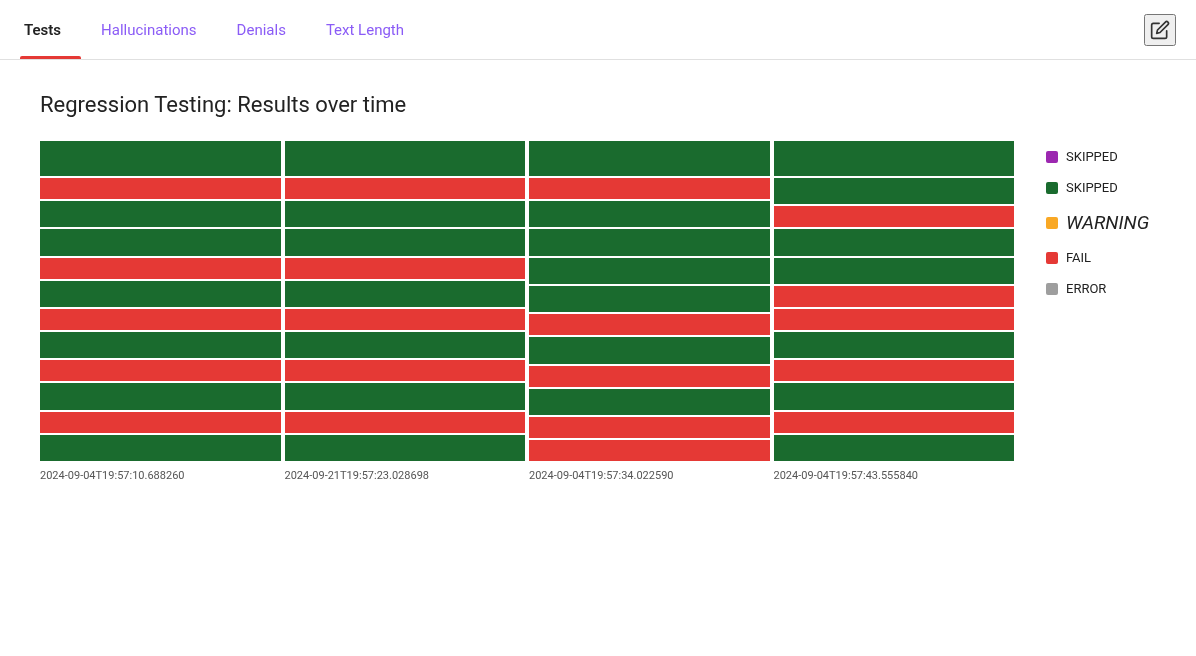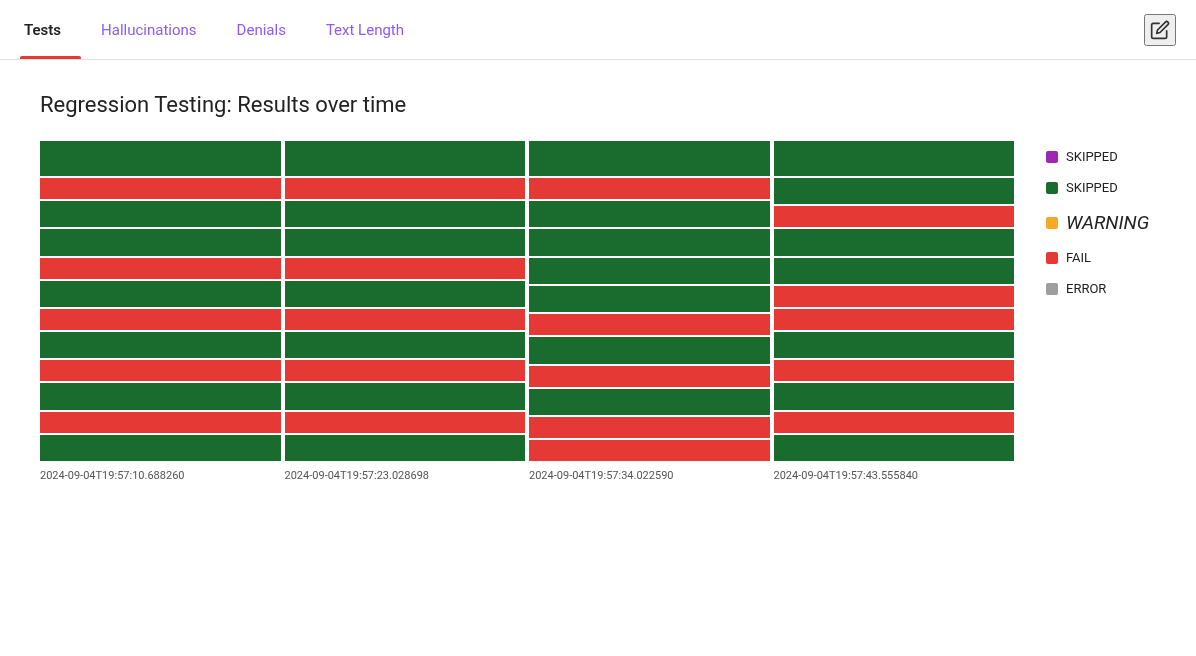--- a/index.html
+++ b/index.html
@@ -201,21 +201,21 @@
             <div class="bar-segment" style="background-color: rgb(229, 57, 53); flex: 1.2 1 0%;"></div>
             <div class="bar-segment" style="background-color: rgb(26, 107, 46); flex: 1.5 1 0%;"></div>
             <div class="bar-segment" style="background-color: rgb(229, 57, 53); flex: 1.2 1 0%;"></div>
             <div class="bar-segment" style="background-color: rgb(26, 107, 46); flex: 1.5 1 0%;"></div>
             <div class="bar-segment" style="background-color: rgb(229, 57, 53); flex: 1.2 1 0%;"></div>
             <div class="bar-segment" style="background-color: rgb(26, 107, 46); flex: 1.5 1 0%;"></div>
           </div>
         </div>
       <div class="x-axis-labels" id="x-labels">
       <div class="x-label">2024-09-04T19:57:10.688260</div>
-          <div class="x-label">2024-09-04T19:57:23.028698</div>
+          <div class="x-label">2024-09-21T19:57:23.028698</div>
           <div class="x-label">2024-09-04T19:57:34.022590</div>
           <div class="x-label">2024-09-04T19:57:43.555840</div>
         </div>
     </div>
     <div class="legend" id="legend">
     <div class="legend-item">
           <div class="legend-swatch" style="background-color: rgb(156, 39, 176);"></div>
           <span style="font-size: 13px;">SKIPPED</span>
         </div>
         <div class="legend-item">

